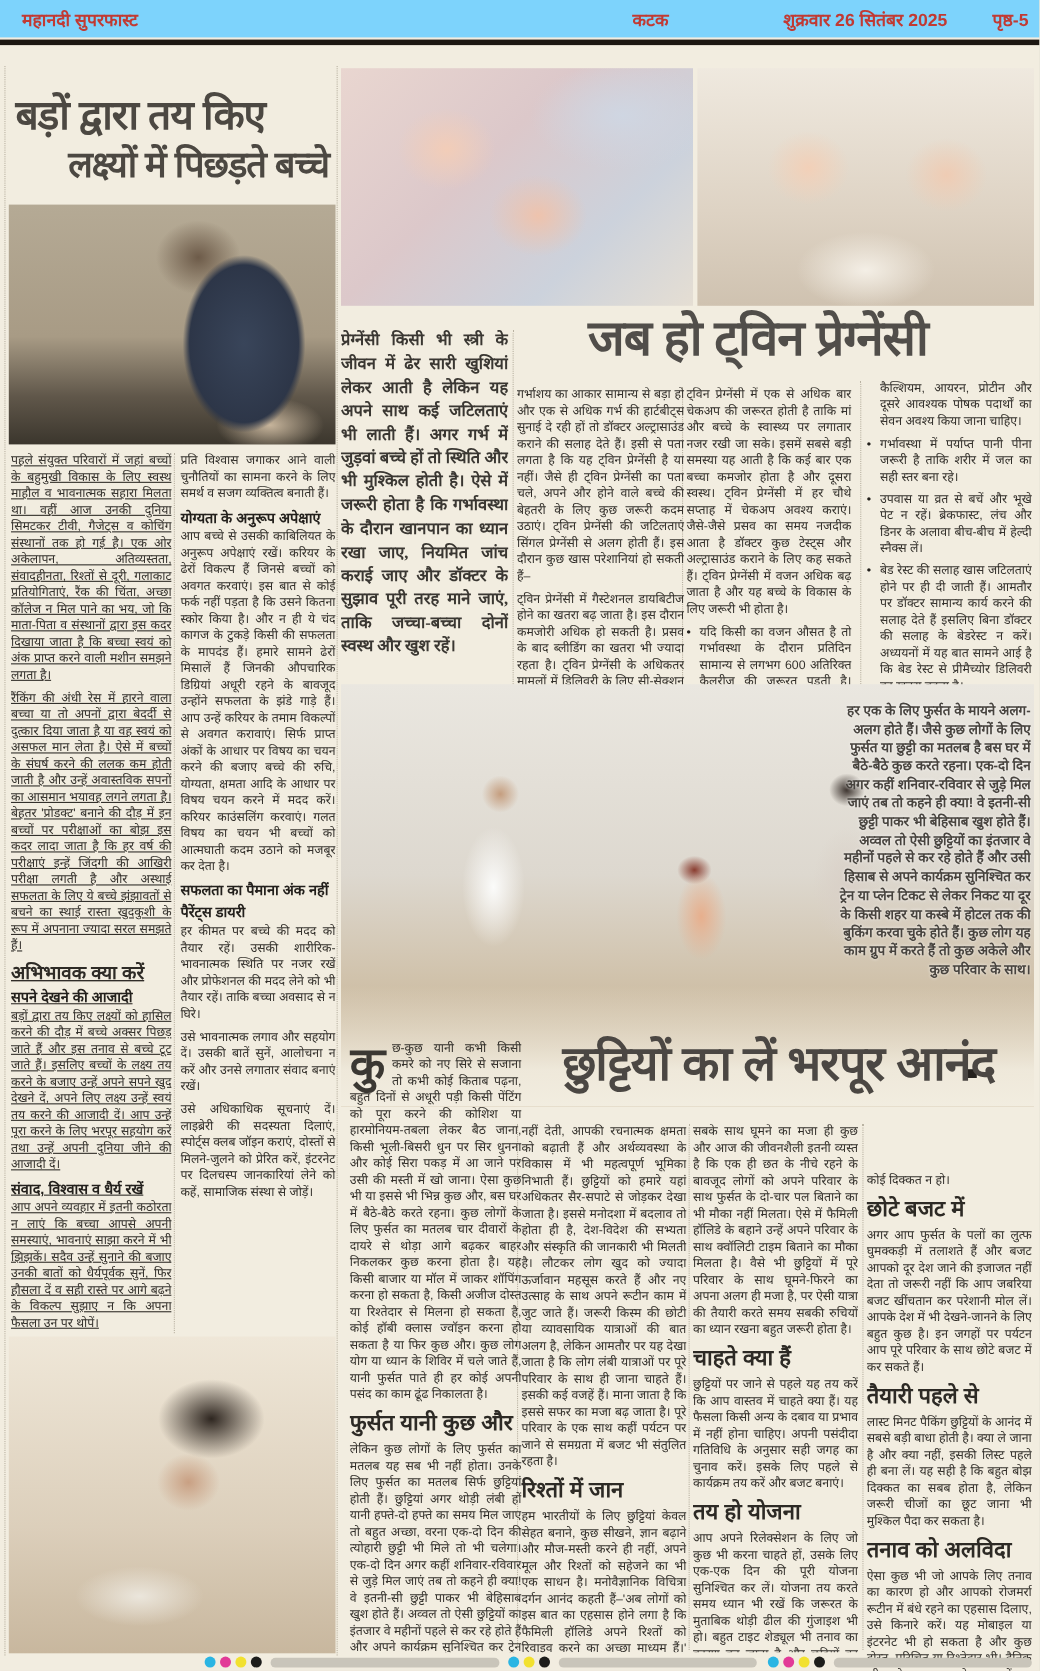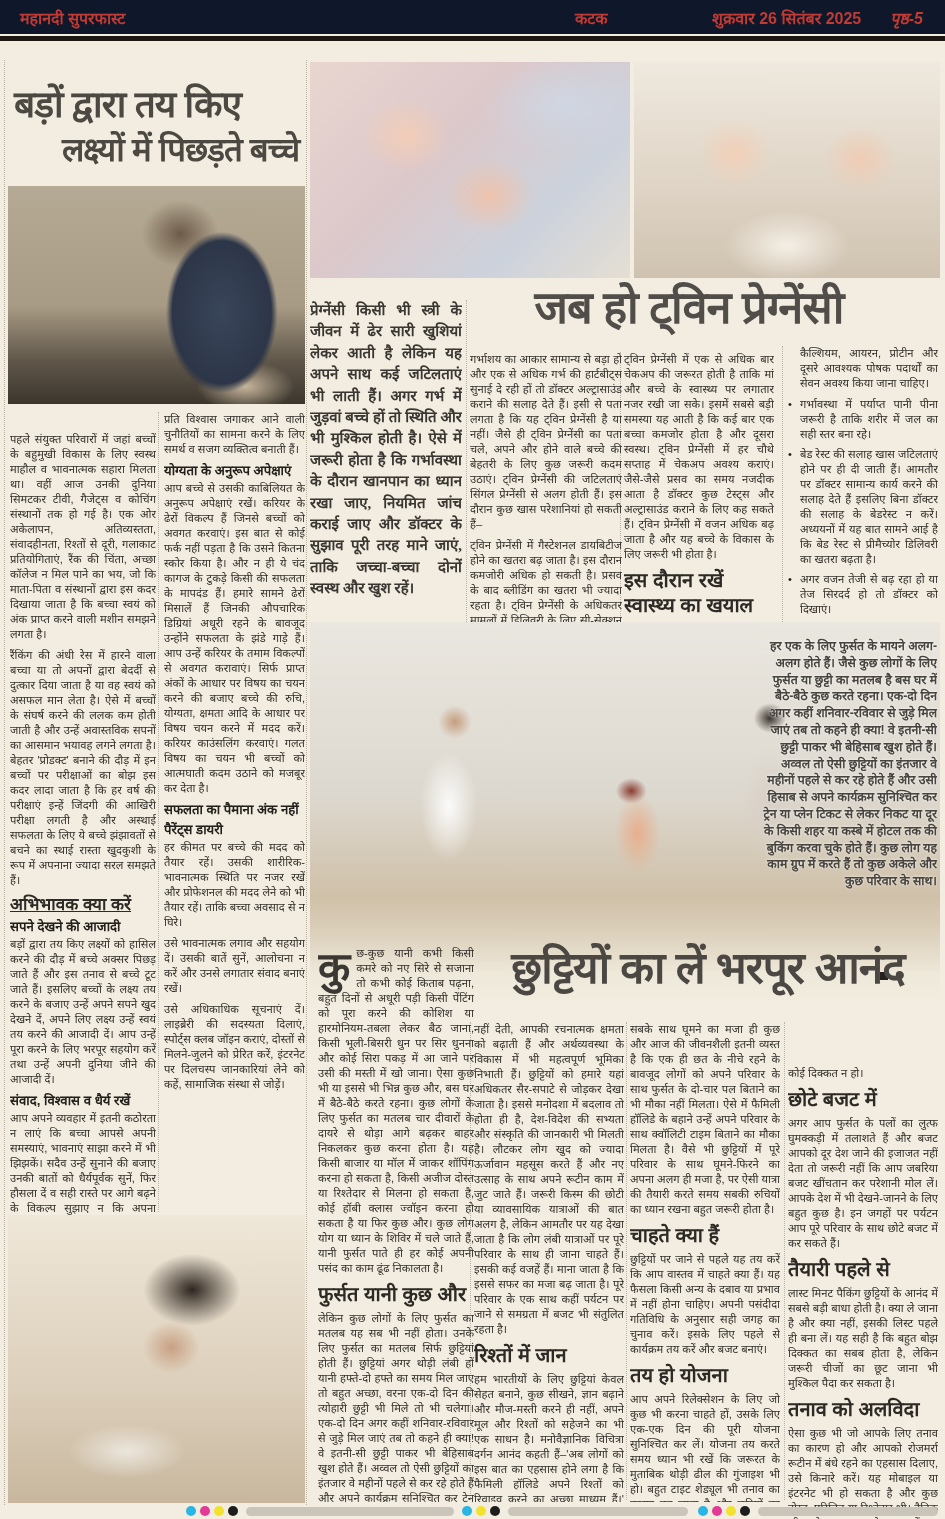--- a/index.html
+++ b/index.html
@@ -4,26 +4,26 @@
 <style>
   html,body{margin:0;padding:0;}
   body{background:#d8d4c8;}
   #page{
     position:relative;width:945px;height:1519px;margin:0 auto;
     background:#f2ede0;overflow:hidden;
     font-family:"Liberation Sans","DejaVu Sans",sans-serif;
     color:#33302b;
   }
   
-  #masthead{position:absolute;left:0;top:0;width:945px;height:34px;background:#0f172a;}
+  #masthead{position:absolute;left:0;top:0;width:945px;height:34px;background:#7dd3fc;}
   #masthead .m-item{position:absolute;top:7px;font-weight:bold;color:#c13a33;font-size:16px;white-space:nowrap;}
   #mast-title{left:20px;font-size:18px;}
   #mast-city{left:575px;}
   #mast-date{left:712px;}
-  #mast-page{right:22px;font-style:italic;}
+  #mast-page{right:10px;}
   #mast-rule{position:absolute;left:0;top:36px;width:945px;height:5px;background:#1d1712;}
   
   .ncol{position:absolute;overflow:hidden;}
   .ncol p{margin:0 0 6px;text-align:justify;font-size:11.2px;line-height:15px;}
   .sub-ul{margin:4px 0 3px;font-size:17px;line-height:21px;font-weight:bold;color:#2e2b26;text-decoration:underline;}
   .sub-sm{margin:4px 0 2px;font-size:13.2px;line-height:16px;font-weight:bold;color:#23201c;}
   .sub-big{margin:6px 0 4px;font-size:20px;line-height:25px;font-weight:bold;color:#2d2a25;}
   .bullets{margin:0;padding:0;list-style:none;}
   .bullets li{position:relative;padding-left:12px;margin:0 0 5px;text-align:justify;font-size:11.2px;line-height:15px;}
   .bullets li::before{content:"•";position:absolute;left:0;top:0;color:#23201c;}
@@ -118,21 +118,21 @@
   <div class="vrule" style="left:626px;top:1022px;height:478px;"></div>
   <div class="vrule" style="left:784px;top:1022px;height:478px;"></div>
 
   <div id="goals-headline">
     <div class="l1">बड़ों द्वारा तय किए</div>
     <div class="l2">लक्ष्यों में पिछड़ते बच्चे</div>
   </div>
 
   <div class="photo" id="photo-sad-child"></div>
 
-  <div class="ncol" id="goals-col1" style="left:10px;top:432px;width:146px;height:802px;">
+  <div class="ncol" id="goals-col1" style="left:10px;top:412px;width:146px;height:802px;text-decoration:underline;">
     <p>पहले संयुक्त परिवारों में जहां बच्चों के बहुमुखी विकास के लिए स्वस्थ माहौल व भावनात्मक सहारा मिलता था। वहीं आज उनकी दुनिया सिमटकर टीवी, गैजेट्स व कोचिंग संस्थानों तक हो गई है। एक ओर अकेलापन, अतिव्यस्तता, संवादहीनता, रिश्तों से दूरी, गलाकाट प्रतियोगिताएं, रैंक की चिंता, अच्छा कॉलेज न मिल पाने का भय, जो कि माता-पिता व संस्थानों द्वारा इस कदर दिखाया जाता है कि बच्चा स्वयं को अंक प्राप्त करने वाली मशीन समझने लगता है।</p>
     <p>रैंकिंग की अंधी रेस में हारने वाला बच्चा या तो अपनों द्वारा बेदर्दी से दुत्कार दिया जाता है या वह स्वयं को असफल मान लेता है। ऐसे में बच्चों के संघर्ष करने की ललक कम होती जाती है और उन्हें अवास्तविक सपनों का आसमान भयावह लगने लगता है। बेहतर 'प्रोडक्ट' बनाने की दौड़ में इन बच्चों पर परीक्षाओं का बोझ इस कदर लादा जाता है कि हर वर्ष की परीक्षाएं इन्हें जिंदगी की आखिरी परीक्षा लगती है और अस्थाई सफलता के लिए ये बच्चे झंझावतों से बचने का स्थाई रास्ता खुदकुशी के रूप में अपनाना ज्यादा सरल समझते हैं।</p>
     <h3 class="sub-ul">अभिभावक क्या करें</h3>
     <h4 class="sub-sm">सपने देखने की आजादी</h4>
     <p>बड़ों द्वारा तय किए लक्ष्यों को हासिल करने की दौड़ में बच्चे अक्सर पिछड़ जाते हैं और इस तनाव से बच्चे टूट जाते हैं। इसलिए बच्चों के लक्ष्य तय करने के बजाए उन्हें अपने सपने खुद देखने दें, अपने लिए लक्ष्य उन्हें स्वयं तय करने की आजादी दें। आप उन्हें पूरा करने के लिए भरपूर सहयोग करें तथा उन्हें अपनी दुनिया जीने की आजादी दें।</p>
     <h4 class="sub-sm">संवाद, विश्वास व धैर्य रखें</h4>
     <p>आप अपने व्यवहार में इतनी कठोरता न लाएं कि बच्चा आपसे अपनी समस्याएं, भावनाएं साझा करने में भी झिझकें। सदैव उन्हें सुनाने की बजाए उनकी बातों को धैर्यपूर्वक सुनें, फिर हौसला दें व सही रास्ते पर आगे बढ़ने के विकल्प सुझाए न कि अपना फैसला उन पर थोपें।</p>
 
   </div>
 
@@ -159,31 +159,31 @@
     <p>प्रेग्नेंसी किसी भी स्त्री के जीवन में ढेर सारी खुशियां लेकर आती है लेकिन यह अपने साथ कई जटिलताएं भी लाती हैं। अगर गर्भ में जुड़वां बच्चे हों तो स्थिति और भी मुश्किल होती है। ऐसे में जरूरी होता है कि गर्भावस्था के दौरान खानपान का ध्यान रखा जाए, नियमित जांच कराई जाए और डॉक्टर के सुझाव पूरी तरह माने जाएं, ताकि जच्चा-बच्चा दोनों स्वस्थ और खुश रहें।</p>
   </div>
 
   <div class="ncol" id="twin-colB">
     <p>गर्भाशय का आकार सामान्य से बड़ा हो और एक से अधिक गर्भ की हार्टबीट्स सुनाई दे रही हों तो डॉक्टर अल्ट्रासाउंड कराने की सलाह देते हैं। इसी से पता लगता है कि यह ट्विन प्रेग्नेंसी है या नहीं। जैसे ही ट्विन प्रेग्नेंसी का पता चले, अपने और होने वाले बच्चे की बेहतरी के लिए कुछ जरूरी कदम उठाएं। ट्विन प्रेग्नेंसी की जटिलताएं सिंगल प्रेग्नेंसी से अलग होती हैं। इस दौरान कुछ खास परेशानियां हो सकती हैं–</p>
     <p>ट्विन प्रेग्नेंसी में गैस्टेशनल डायबिटीज होने का खतरा बढ़ जाता है। इस दौरान कमजोरी अधिक हो सकती है। प्रसव के बाद ब्लीडिंग का खतरा भी ज्यादा रहता है। ट्विन प्रेग्नेंसी के अधिकतर मामलों में डिलिवरी के लिए सी-सेक्शन की जरूरत पड़ती है। प्रीमैच्योर बर्थ की आशंका अधिक होती है। इसके अलावा गर्भ पर अधिक भार के कारण शरीर में दर्द हो सकता है।</p>
   </div>
 
   <div class="ncol" id="twin-colC">
     <p>ट्विन प्रेग्नेंसी में एक से अधिक बार चेकअप की जरूरत होती है ताकि मां और बच्चे के स्वास्थ्य पर लगातार नजर रखी जा सके। इसमें सबसे बड़ी समस्या यह आती है कि कई बार एक बच्चा कमजोर होता है और दूसरा स्वस्थ। ट्विन प्रेग्नेंसी में हर चौथे सप्ताह में चेकअप अवश्य कराएं। जैसे-जैसे प्रसव का समय नजदीक आता है डॉक्टर कुछ टेस्ट्स और अल्ट्रासाउंड कराने के लिए कह सकते हैं। ट्विन प्रेग्नेंसी में वजन अधिक बढ़ जाता है और यह बच्चे के विकास के लिए जरूरी भी होता है।</p>
-    <h3 class="sub-big">इस दौरान रखें स्वास्थ्य का खयाल</h3>
     <ul class="bullets">
       <li>यदि किसी का वजन औसत है तो गर्भावस्था के दौरान प्रतिदिन सामान्य से लगभग 600 अतिरिक्त कैलरीज की जरूरत पड़ती है। कितनी कैलरी लेना होगी यह वजन, जरूरत और दिनचर्या पर निर्भर करता है।</li>
 
     </ul>
   </div>
 
   <div class="ncol" id="twin-colD">
     <p style="padding-left:12px;">कैल्शियम, आयरन, प्रोटीन और दूसरे आवश्यक पोषक पदार्थों का सेवन अवश्य किया जाना चाहिए।</p>
     <ul class="bullets">
       <li>गर्भावस्था में पर्याप्त पानी पीना जरूरी है ताकि शरीर में जल का सही स्तर बना रहे।</li>
+      <li>उपवास या व्रत से बचें और भूखे पेट न रहें। ब्रेकफास्ट, लंच और डिनर के अलावा बीच-बीच में हेल्दी स्नैक्स लें।</li>
       <li>बेड रेस्ट की सलाह खास जटिलताएं होने पर ही दी जाती हैं। आमतौर पर डॉक्टर सामान्य कार्य करने की सलाह देते हैं इसलिए बिना डॉक्टर की सलाह के बेडरेस्ट न करें। अध्ययनों में यह बात सामने आई है कि बेड रेस्ट से प्रीमैच्योर डिलिवरी का खतरा बढ़ता है।</li>
       <li>अगर वजन तेजी से बढ़ रहा हो या तेज सिरदर्द हो तो डॉक्टर को दिखाएं।</li>
 
     </ul>
   </div>
 
   <div class="photo" id="photo-beach"></div>
 
   <div id="beach-overlay">हर एक के लिए फुर्सत के मायने अलग-अलग होते हैं। जैसे कुछ लोगों के लिए फुर्सत या छुट्टी का मतलब है बस घर में बैठे-बैठे कुछ करते रहना। एक-दो दिन अगर कहीं शनिवार-रविवार से जुड़े मिल जाएं तब तो कहने ही क्या! वे इतनी-सी छुट्टी पाकर भी बेहिसाब खुश होते हैं। अव्वल तो ऐसी छुट्टियों का इंतजार वे महीनों पहले से कर रहे होते हैं और उसी हिसाब से अपने कार्यक्रम सुनिश्चित कर ट्रेन या प्लेन टिकट से लेकर निकट या दूर के किसी शहर या कस्बे में होटल तक की बुकिंग करवा चुके होते हैं। कुछ लोग यह काम ग्रुप में करते हैं तो कुछ अकेले और कुछ परिवार के साथ।</div>
   <div id="end-marker"></div>

